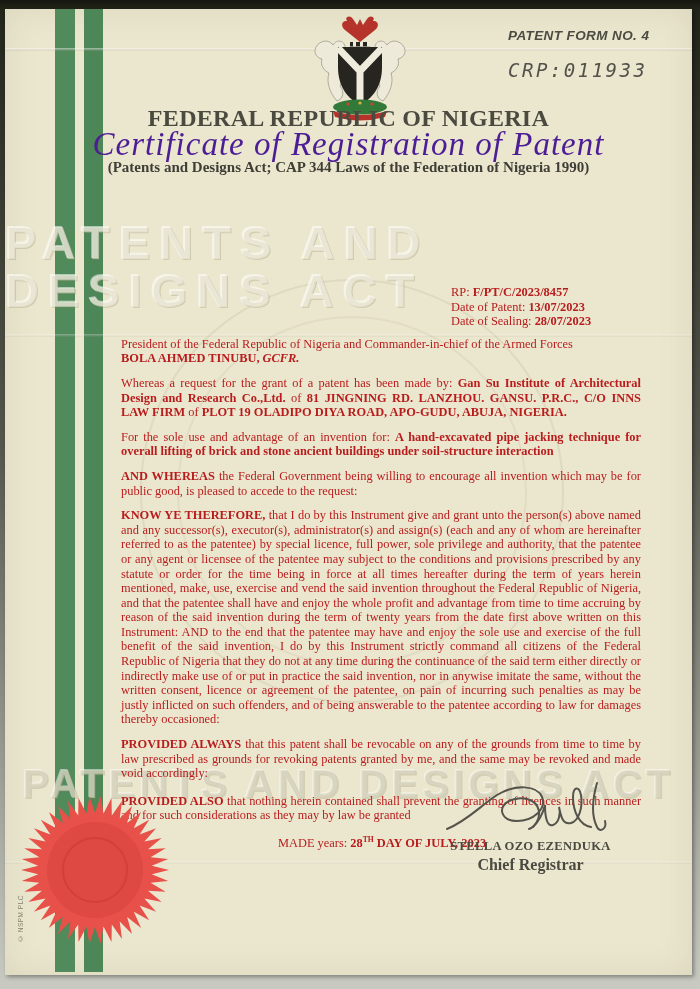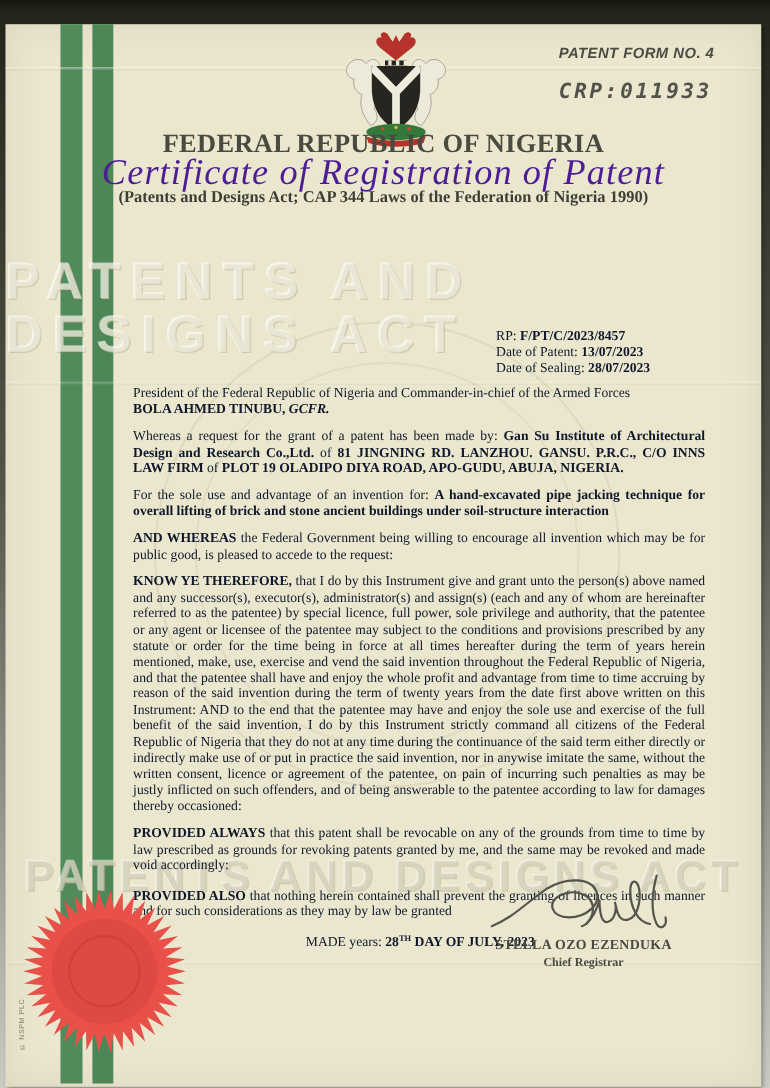--- a/index.html
+++ b/index.html
@@ -2,66 +2,66 @@
 <html><head>
 <meta charset="utf-8">
 <style>
   html,body{margin:0;padding:0;}
   body{
     width:700px;height:989px;overflow:hidden;
     font-family:"Liberation Serif", serif;
     background:linear-gradient(180deg,#15170e 0%,#23251b 1%,#55564b 45%,#b9bab1 92%,#c9cac2 100%);
   }
   .page{
-    position:absolute;left:5px;top:22px;width:687px;height:966px;
+    position:absolute;left:5px;top:9px;width:687px;height:966px;
     background:#ebe7cf;
     box-shadow:inset 0 0 34px rgba(120,110,80,.14), 2px 2px 4px rgba(0,0,0,.35);
   }
   .stripe{position:absolute;top:0;}
   .stripe-a{left:50px;width:20px;height:963px;background:#518a5b;}
   .stripe-b{left:79px;width:19px;height:963px;background:#4d8657;}
   .crease{position:absolute;left:0;width:100%;height:3px;
     background:linear-gradient(180deg,rgba(255,255,255,.5),rgba(125,115,85,.16));}
   .circle-wm{position:absolute;border-radius:50%;border:2px solid rgba(150,140,105,.14);}
   .coa{position:absolute;left:295px;top:6px;}
   .form-no{position:absolute;left:503px;top:19px;
     font:bold italic 13.5px "Liberation Sans",sans-serif;color:#4c4b43;letter-spacing:.4px;}
   .crp{position:absolute;left:503px;top:50px;
     font-style:italic;font-family:"DejaVu Sans Mono",monospace;
-    font-size:19px;letter-spacing:2.5px;color:#53524a;font-weight:bold;}
+    font-size:19px;letter-spacing:2.5px;color:#53524a;}
   .country{position:absolute;left:0;top:96px;width:100%;text-align:center;
     font-weight:bold;font-size:24px;color:#4b4a40;letter-spacing:.3px;}
   .script-title{position:absolute;left:0;top:116px;width:100%;text-align:center;
     font-style:italic;font-size:33px;line-height:38px;color:#4c1d95;letter-spacing:1px;}
   .act-line{position:absolute;left:0;top:150px;width:100%;text-align:center;
     font-weight:bold;font-size:15px;color:#3f3e36;}
   .wm-center{position:absolute;left:0;top:210px;width:100%;
     font-family:"Liberation Sans",sans-serif;font-weight:bold;
     font-size:47px;line-height:48px;letter-spacing:9px;
     color:rgba(250,247,232,.5);
     text-shadow:1px 1px 0 rgba(140,130,95,.28),-1px -1px 0 rgba(255,255,255,.55);}
   .wm-bottom{position:absolute;left:0;top:753px;width:100%;text-align:center;
     font-family:"Liberation Sans",sans-serif;font-weight:bold;
     font-size:40px;letter-spacing:4px;white-space:nowrap;overflow:hidden;
     color:rgba(214,209,185,.55);
     text-shadow:1px 1px 0 rgba(140,130,95,.25),-1px -1px 0 rgba(255,255,255,.5);}
   .column{position:absolute;left:116px;top:276px;width:520px;z-index:3;
-    font-size:12.4px;line-height:14.6px;color:#0f172a;}
+    font-size:12.4px;line-height:14.6px;color:#b91c1c;}
   .reg-block{margin:0 0 8px 330px;}
   .reg-row .val{font-weight:bold;}
   .p{margin:0 0 10px 0;}
   .p-tight{margin:0;}
   .jp{text-align:justify;}
   .made-line{margin:6px 0 0 157px;}
   sup{font-size:.62em;}
   .sig-svg{position:absolute;left:440px;top:768px;z-index:4;}
   .sig-block{position:absolute;left:438px;top:830px;width:175px;text-align:center;z-index:4;
     font-weight:bold;color:#4a4a40;}
   .sig-name{font-size:12.6px;letter-spacing:.3px;}
-  .sig-title{font-size:11px;margin-top:2px;}
+  .sig-title{font-size:16px;margin-top:2px;}
   .seal-svg{position:absolute;left:14px;top:785px;z-index:5;}
   .printer-note{position:absolute;left:12px;top:886px;z-index:6;
     writing-mode:vertical-rl;transform:rotate(180deg);
     font-family:"Liberation Sans",sans-serif;font-size:6.5px;
     color:#83806f;letter-spacing:.5px;}
 </style>
 </head>
 <body>
 
 <div class="page">

